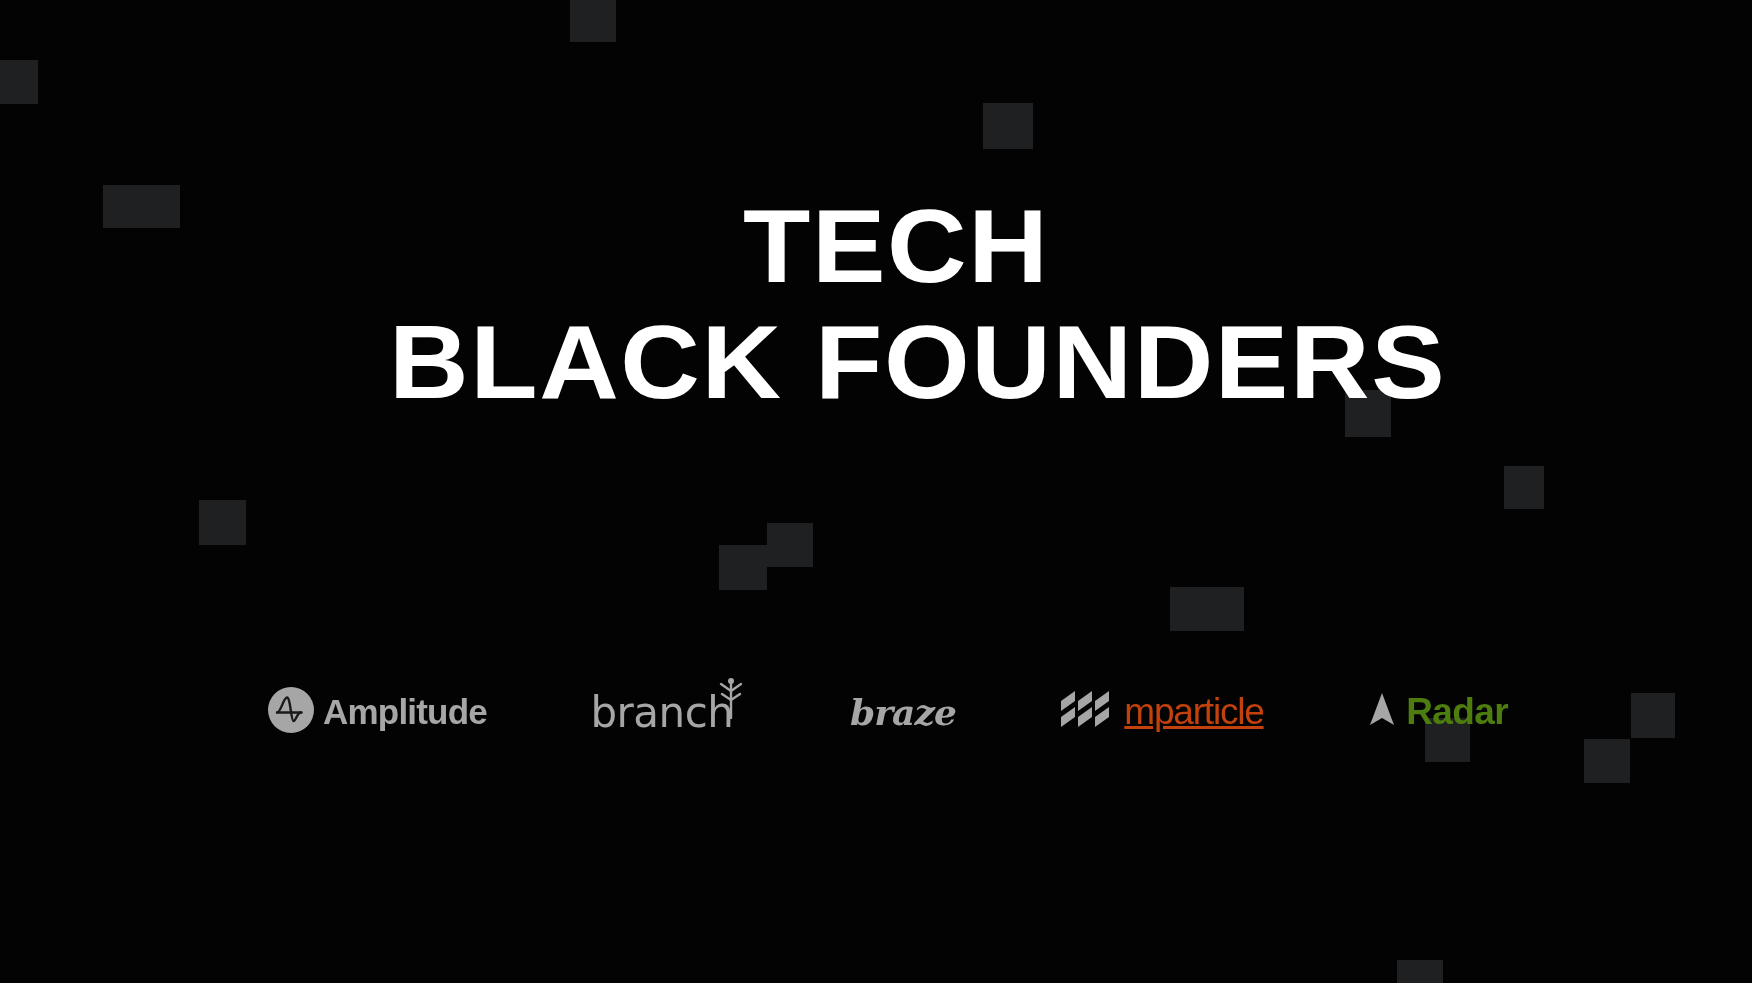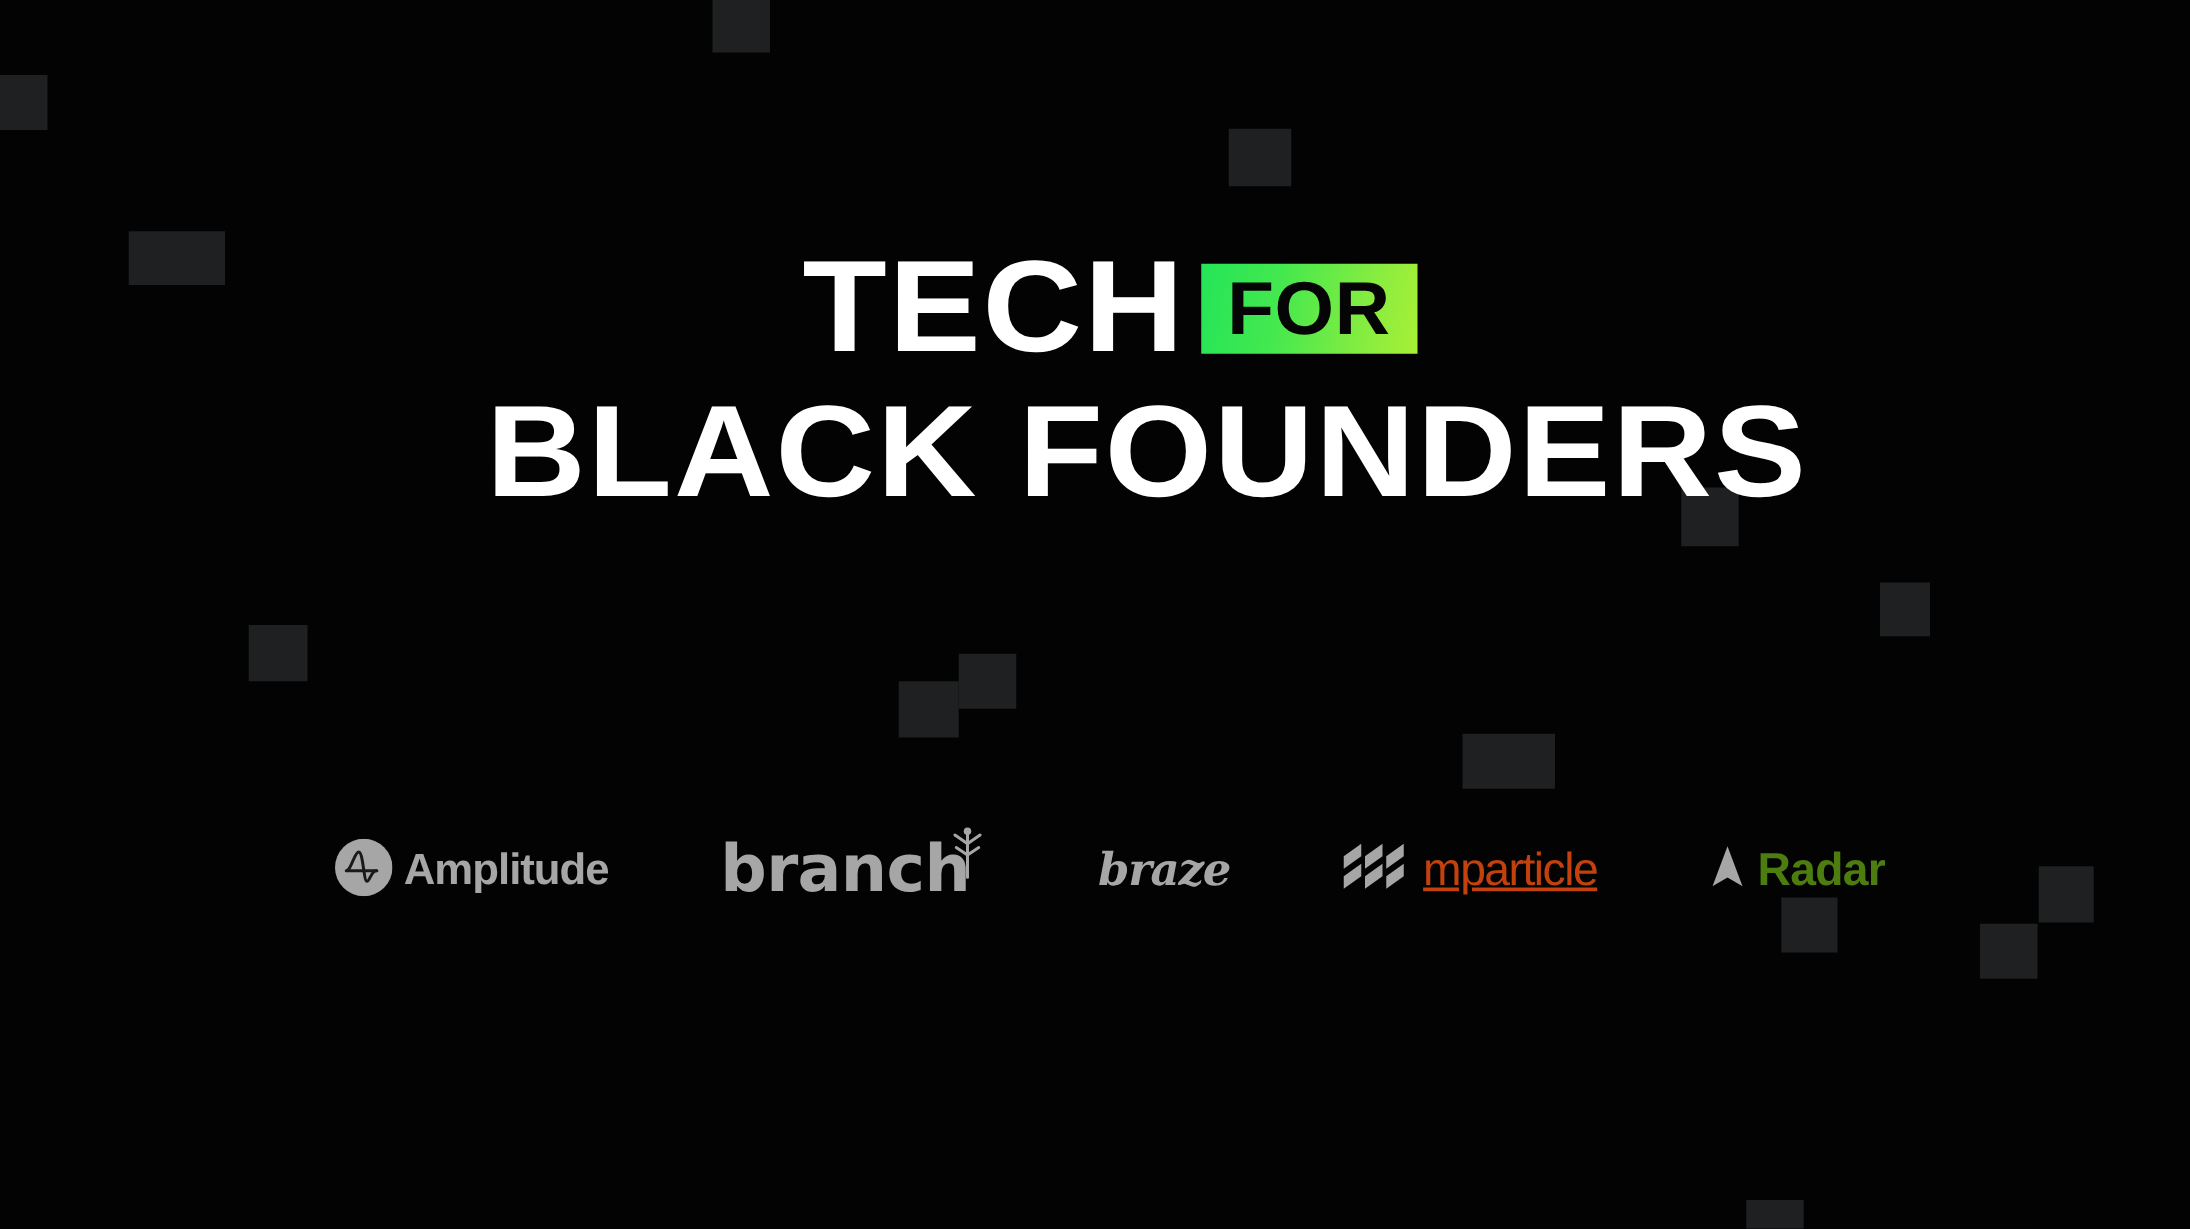--- a/index.html
+++ b/index.html
@@ -62,21 +62,21 @@
     font-size:60px;
     line-height:1;
     letter-spacing:0.5px;
     transform:scaleX(1.02);
   }
 
   
   .logos {
     position:absolute;
     left:268px;
-    top:656px;
+    top:672px;
     width:1240px;
     height:80px;
     display:flex;
     align-items:flex-start;
     gap:0px;
   }
   .logo {
     display:flex;
     align-items:center;
     gap:9px;
@@ -84,21 +84,21 @@
     color:#a3a3a3;
     flex:0 0 auto;
   }
   .logo-gap { flex:1 1 auto; }
 
   .logo-amplitude .lbl {
     font-size:35px; font-weight:700; letter-spacing:-0.8px; color:#a6a6a6;
   }
   .logo-branch .lbl {
     font-family:"DejaVu Sans", sans-serif;
-    font-size:52px; font-weight:700; letter-spacing:-0.5px; color:#a6a6a6;
+    font-size:42px; font-weight:400; letter-spacing:-0.5px; color:#a6a6a6;
   }
   .logo-braze .lbl {
     font-family:"DejaVu Serif", serif;
     font-size:36px; font-style:italic; font-weight:700;
     letter-spacing:-1px; color:#a6a6a6;
   }
   .logo-mparticle .lbl {
     font-size:37px; font-weight:400; letter-spacing:-1.2px; color:#c2410c;text-decoration:underline;
   }
   .logo-radar .lbl {
@@ -124,23 +124,20 @@
       <div class="blk" style="left: 1170px; top: 587px; width: 74px; height: 44px; background: rgb(30, 32, 33);"></div>
       <div class="blk" style="left: 1631px; top: 693px; width: 44px; height: 45px; background: rgb(30, 32, 33);"></div>
       <div class="blk" style="left: 1584px; top: 739px; width: 46px; height: 44px; background: rgb(30, 32, 33);"></div>
       <div class="blk" style="left: 1425px; top: 718px; width: 45px; height: 44px; background: rgb(30, 32, 33);"></div>
       <div class="blk" style="left: 1397px; top: 960px; width: 46px; height: 23px; background: rgb(30, 32, 33);"></div>
     </div>
 
   <div class="hero">
     <div class="line line1">
       <span class="word">TECH</span>
-      <span class="badge">
-        <span class="badge-text">FOR</span>
-      </span>
     </div>
     <div class="line line2">
       <span class="word">BLACK FOUNDERS</span>
     </div>
   </div>
 
   <div class="logos">
 
     <div class="logo logo-amplitude">
       <span class="ico">

